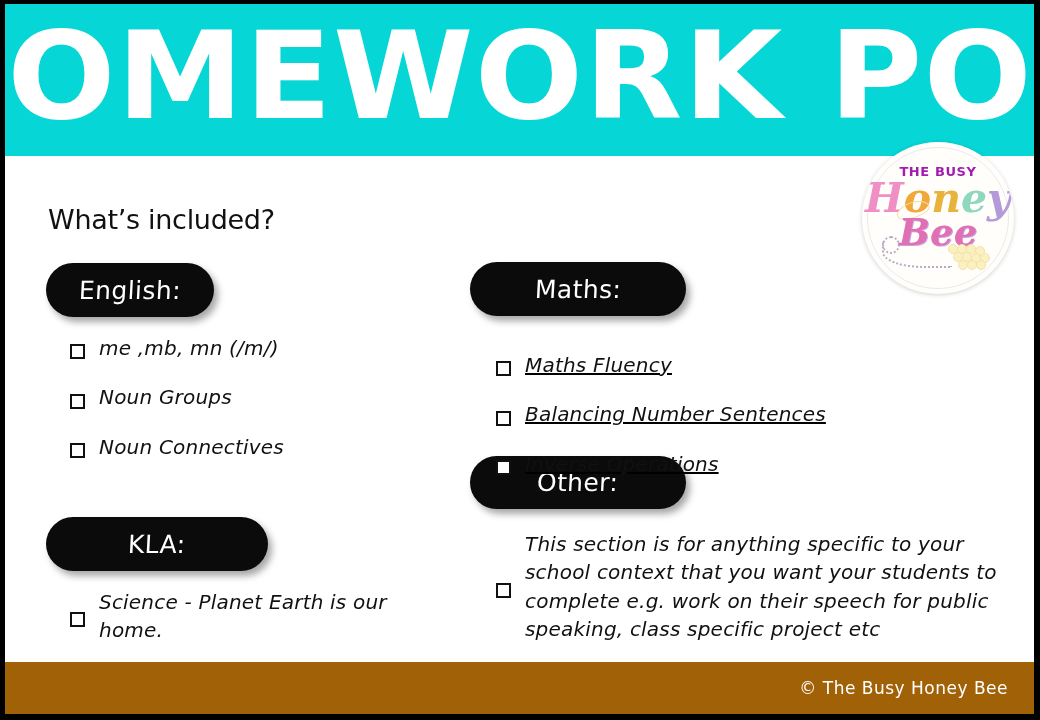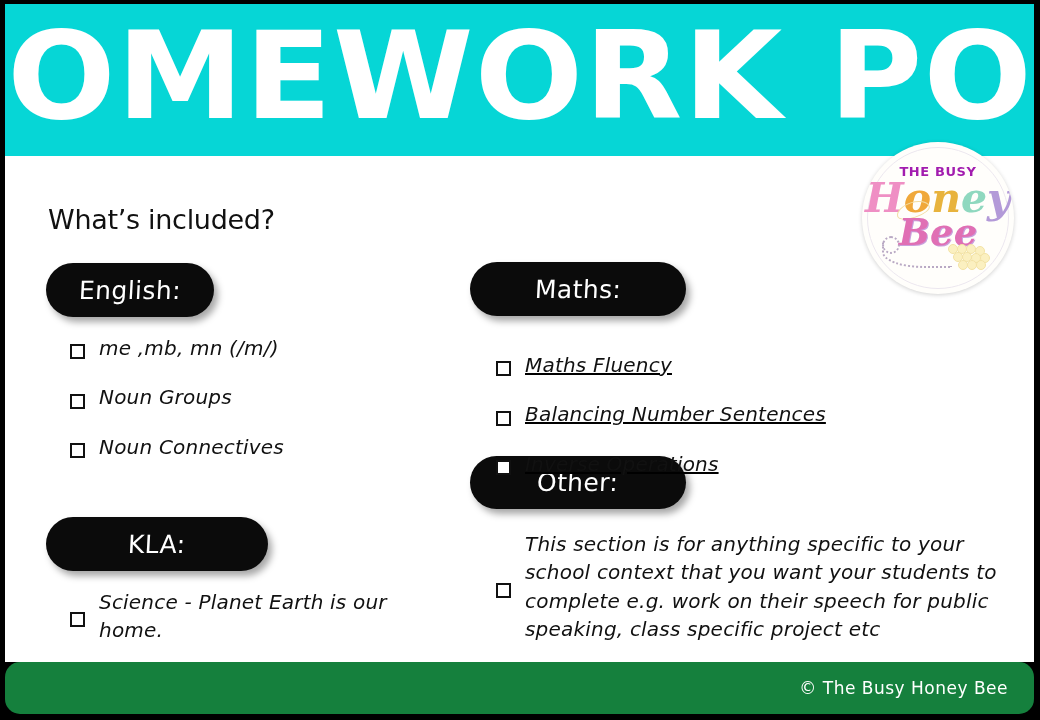--- a/index.html
+++ b/index.html
@@ -39,24 +39,23 @@
   .body-area {
     position:absolute;
     left:5px; top:156px;
     width:1029px; height:506px;
     background:#ffffff;
   }
   .footer-band {
     position:absolute;
     left:5px; top:662px;
     width:1029px; height:52px;
-    background:#15803d;
+    background:#a16207;
     display:flex; align-items:center; justify-content:flex-end;
     padding-right:26px;
-    border-radius:15px;
   }
   .footer-text {
     color:#ffffff;
     font-family:"DejaVu Sans", sans-serif;
     font-size:17px;
     letter-spacing:.5px;
   }
   
   .whats-included {
     position:absolute;

